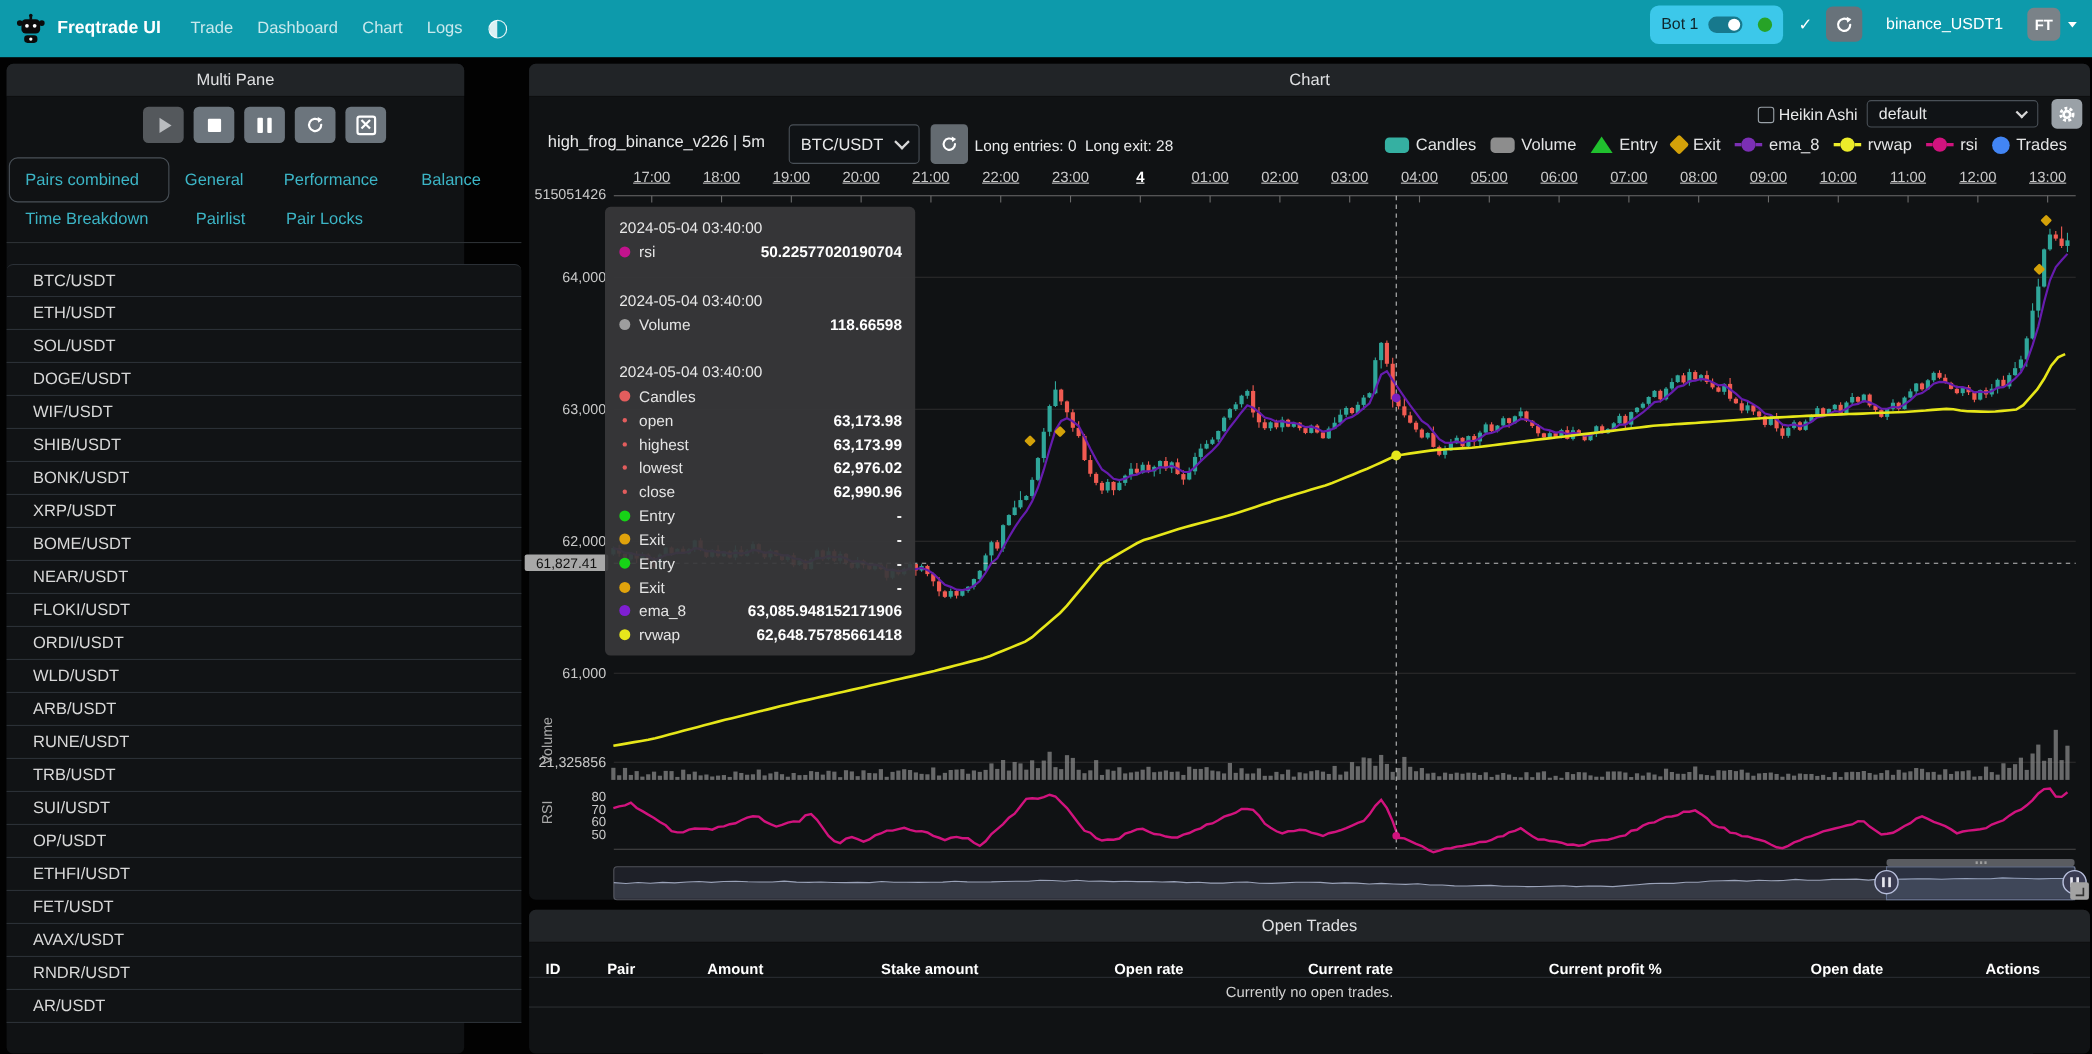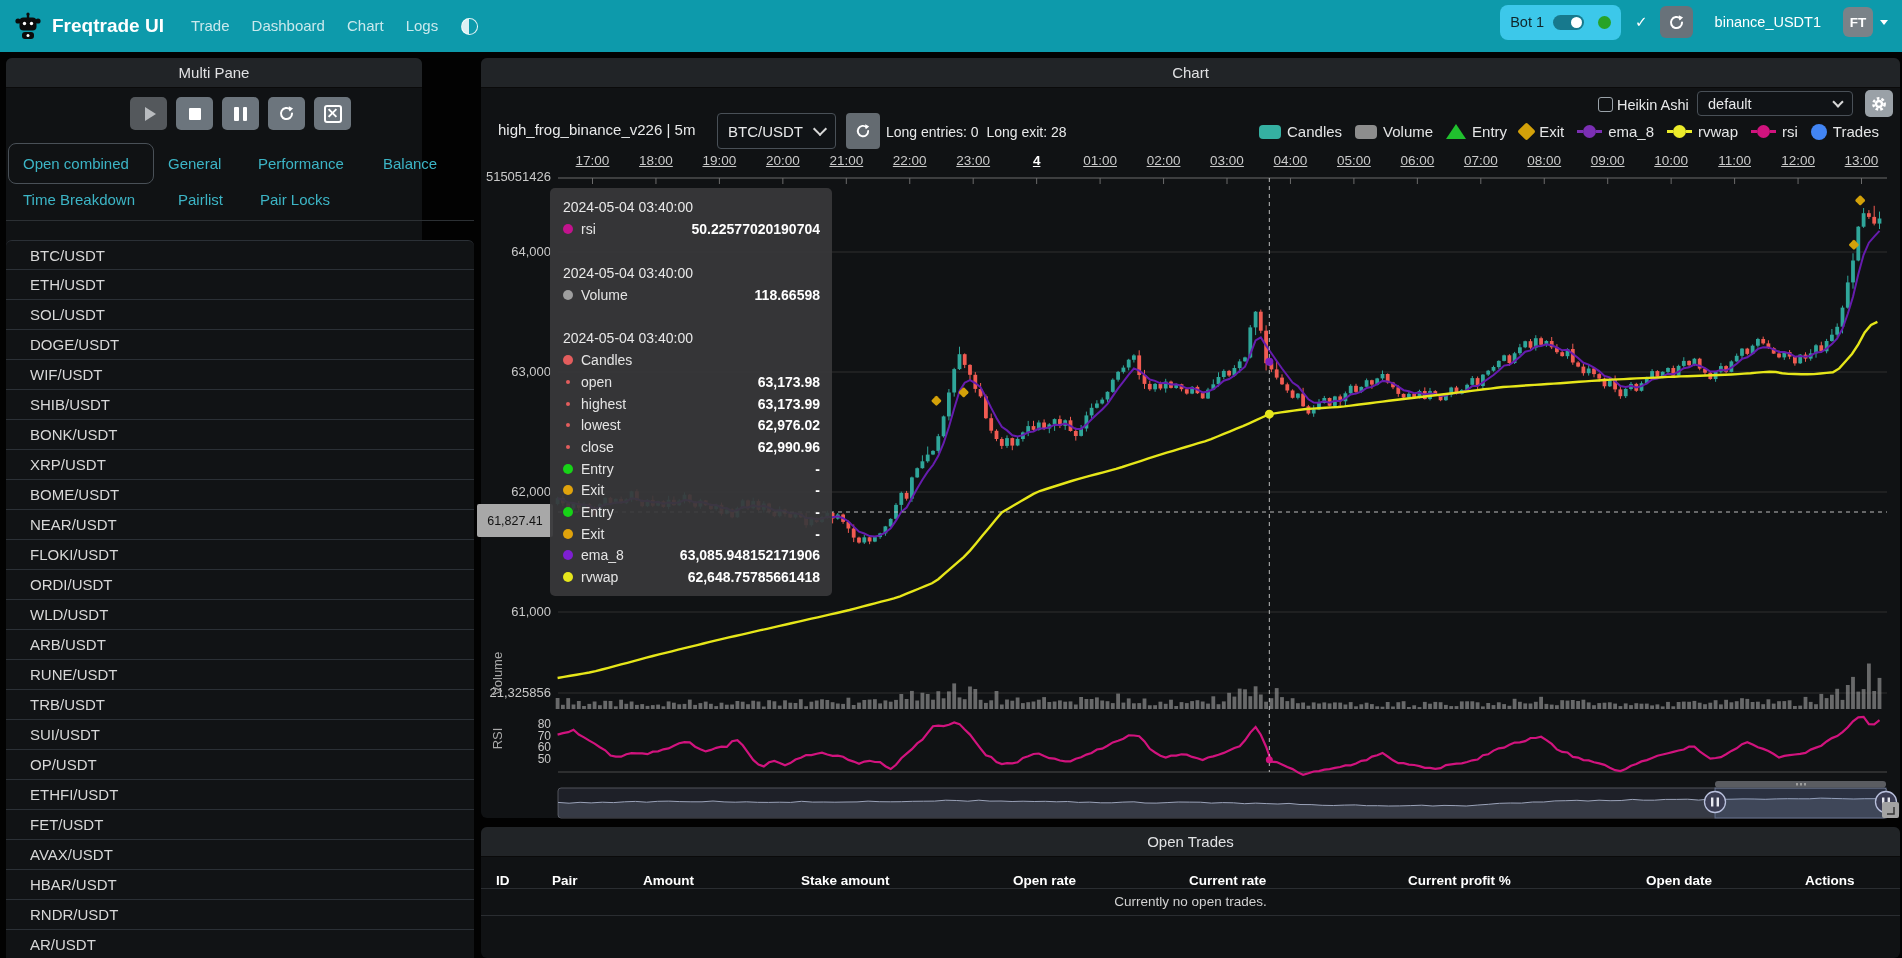--- a/index.html
+++ b/index.html
@@ -1,20 +1,20 @@
 <!DOCTYPE html>
 <html><head>
 <meta charset="utf-8">
 <style>
   html,body{margin:0;padding:0;width:1902px;height:958px;overflow:hidden;background:#000;font-family:"Liberation Sans","DejaVu Sans",sans-serif;}
   .abs{position:absolute;}
   #page{position:relative;width:1902px;height:958px;background:#020202;}
   
   #navbar{left:0;top:0;width:1902px;height:52px;background:#0d9aab;display:flex;align-items:center;}
-  .brand{color:#fff;font-size:19px;font-weight:bold;margin-left:9px;margin-right:16px;}
+  .brand{color:#fff;font-size:16px;font-weight:bold;margin-left:9px;margin-right:16px;}
   .nav-link{color:rgba(255,255,255,.78);font-size:15px;margin:12px 11px;}
   #theme-icon{width:15px;height:15px;border:1.6px solid rgba(255,255,255,.85);border-radius:50%;background:linear-gradient(90deg,rgba(255,255,255,.85) 50%,transparent 50%);margin-left:12px;}
   #nav-right{position:absolute;right:6px;top:0;height:44px;display:flex;align-items:center;}
   #bot-chip{background:#3cc8ea;border-radius:8px;height:35px;display:flex;align-items:center;padding:0 10px;}
   #bot-chip .bot-label{color:#10262b;font-size:14.5px;margin-right:9px;}
   .toggle{width:31px;height:15px;background:#17798d;border-radius:8px;position:relative;}
   .toggle .knob{position:absolute;right:2px;top:2px;width:11px;height:11px;border-radius:50%;background:#fff;}
   .online-dot{width:13px;height:13px;border-radius:50%;background:#27a327;margin-left:14px;}
   .nav-check{color:#fff;font-size:15px;margin:0 12px 0 14px;}
   .nav-btn{width:33px;height:32px;background:#68727a;border-radius:6px;display:flex;align-items:center;justify-content:center;}
@@ -56,21 +56,21 @@
   #gear-btn{left:1384px;top:32px;width:28px;height:27px;background:#9aa1a7;border-radius:5px;}
   
   #legend{position:absolute;right:21px;top:65px;display:flex;align-items:center;gap:13px;}
   .lg-item{display:flex;align-items:center;gap:6px;color:#e4e5e6;font-size:15px;}
   
   .ylab{position:absolute;width:100px;text-align:right;color:#c9c9c9;font-size:13px;}
   .xlab{position:absolute;width:60px;text-align:center;color:#c9c9c9;font-size:13.5px;text-decoration:underline;}
   .xlab.day{color:#fff;font-weight:bold;}
   .rsilab{position:absolute;width:50px;text-align:right;color:#c9c9c9;font-size:12px;}
   .rot-lab{position:absolute;color:#a9a9a9;font-size:13px;transform:rotate(-90deg);transform-origin:center;}
-  #axis-pointer-label{position:absolute;left:477px;top:504px;width:76px;height:33px;background:#a8a8a8;color:#131313;font-size:12.5px;display:flex;align-items:center;justify-content:center;border-radius:2px;}
+  #axis-pointer-label{position:absolute;left:477px;top:504px;width:76px;height:15px;background:#a8a8a8;color:#131313;font-size:12.5px;display:flex;align-items:center;justify-content:center;border-radius:2px;}
   
   #tooltip{position:absolute;left:550px;top:188px;width:282px;background:rgba(56,56,58,0.93);border-radius:5px;padding:8px 12px 8px 13px;box-sizing:border-box;}
   .tt-title{color:#e8e8e8;font-size:14px;height:22px;line-height:22px;}
   .tt-row{display:flex;align-items:center;height:21.7px;font-size:14px;color:#e4e4e4;}
   .tt-row .dot{width:10px;height:10px;border-radius:50%;margin-right:8px;flex:none;}
   .tt-row .sdot{width:4px;height:4px;border-radius:50%;margin:0 11px 0 3px;flex:none;}
   .tt-row .val{margin-left:auto;font-weight:bold;color:#fff;}
   .tt-gap{height:22px;}
   
   .th-cell{position:absolute;color:#fff;font-size:13.5px;font-weight:bold;top:46px;}
@@ -141,21 +141,21 @@
             <path d="M13.2 8 A5.2 5.2 0 1 1 11.6 4.3" fill="none" stroke="#fff" stroke-width="1.9" stroke-linecap="round"></path>
             <path d="M10.2 1.2 L14.2 3.4 L10.6 6.2 Z" fill="#fff"></path>
           </svg>
         </div>
         <div class="ctl-btn">
           <span class="icon-xsq"></span>
         </div>
       </div>
     <div id="tab-active-box" class="abs"></div>
     <div id="tabs">
-        <span class="tab" style="left: 17px; top: 97px;">Open combined</span>
+        <span class="tab" style="left: 17px; top: 97px;">Pairs combined</span>
         <span class="tab" style="left: 162px; top: 97px;">General</span>
         <span class="tab" style="left: 252px; top: 97px;">Performance</span>
         <span class="tab" style="left: 377px; top: 97px;">Balance</span>
         <span class="tab" style="left: 17px; top: 133px;">Time Breakdown</span>
         <span class="tab" style="left: 172px; top: 133px;">Pairlist</span>
         <span class="tab" style="left: 254px; top: 133px;">Pair Locks</span>
       </div>
     <div id="tabs-divider" class="abs"></div>
     <ul id="pairlist" class="abs" style="list-style:none;margin:0;padding:0;">
         <li class="pair-row">BTC/USDT</li>
@@ -172,21 +172,20 @@
         <li class="pair-row">ORDI/USDT</li>
         <li class="pair-row">WLD/USDT</li>
         <li class="pair-row">ARB/USDT</li>
         <li class="pair-row">RUNE/USDT</li>
         <li class="pair-row">TRB/USDT</li>
         <li class="pair-row">SUI/USDT</li>
         <li class="pair-row">OP/USDT</li>
         <li class="pair-row">ETHFI/USDT</li>
         <li class="pair-row">FET/USDT</li>
         <li class="pair-row">AVAX/USDT</li>
-        <li class="pair-row">HBAR/USDT</li>
         <li class="pair-row">RNDR/USDT</li>
         <li class="pair-row">AR/USDT</li>
       </ul>
   </aside>
 
   <section id="chart-panel" class="abs panel">
     <div class="panel-title">Chart</div>
     <span class="tb-text" style="left:17px;top:63px;">high_frog_binance_v226 | 5m</span>
     <div class="select" style="left:236px;top:55px;width:119px;height:36px;padding:0 10px;font-size:15px;">
       <span>BTC/USDT</span>

